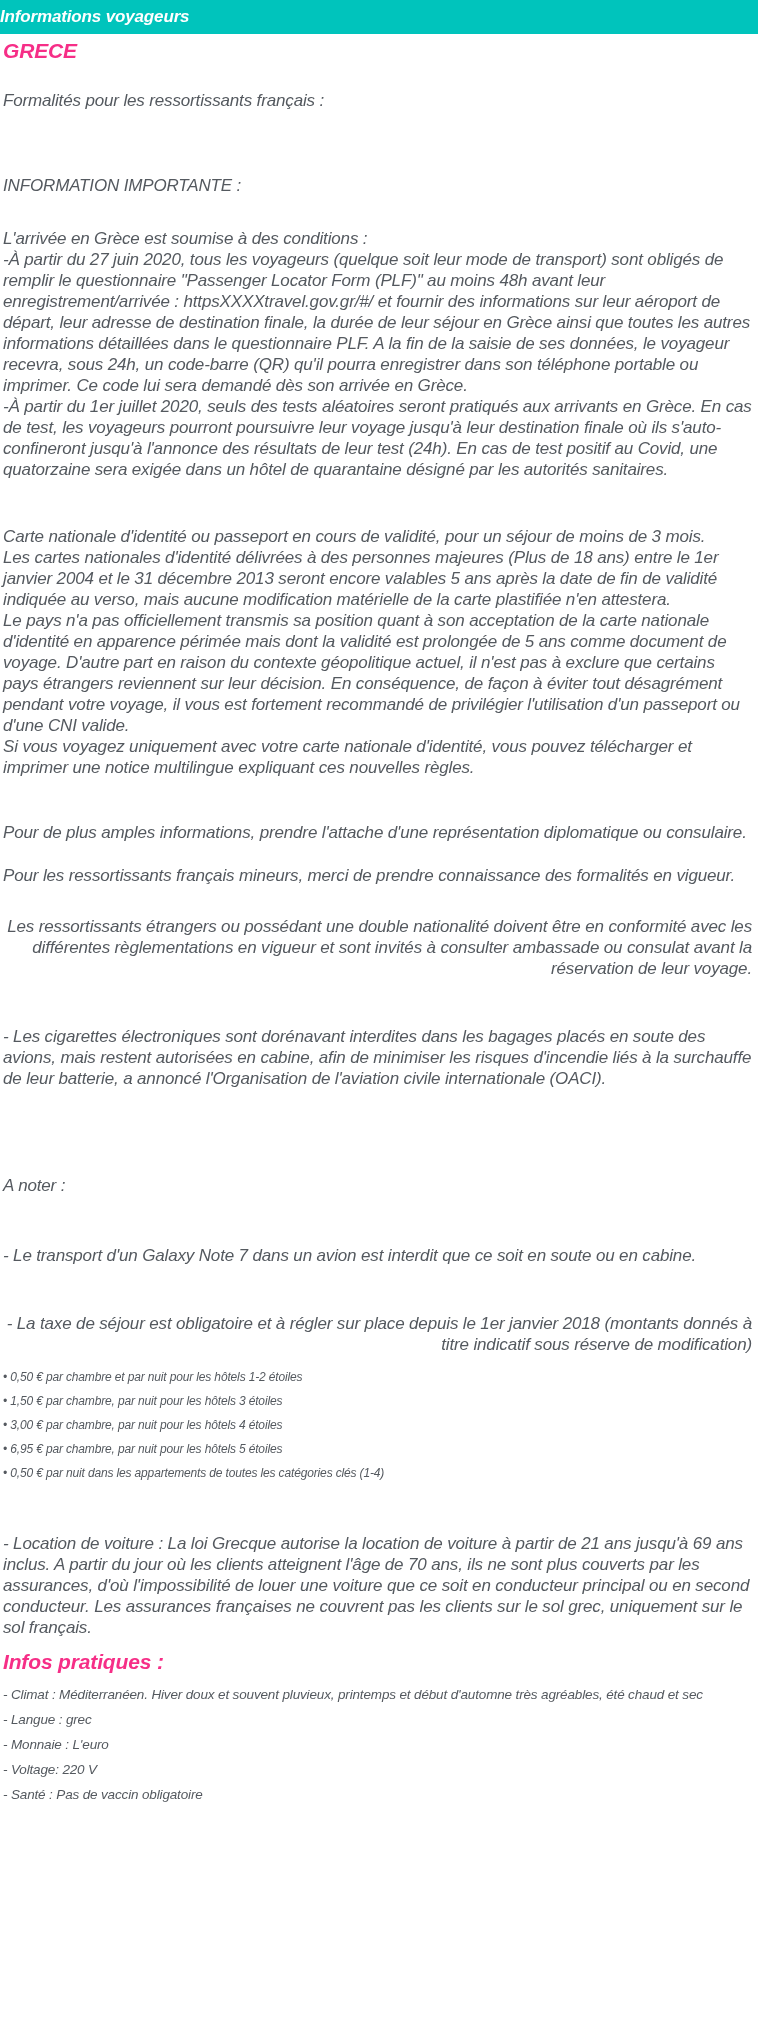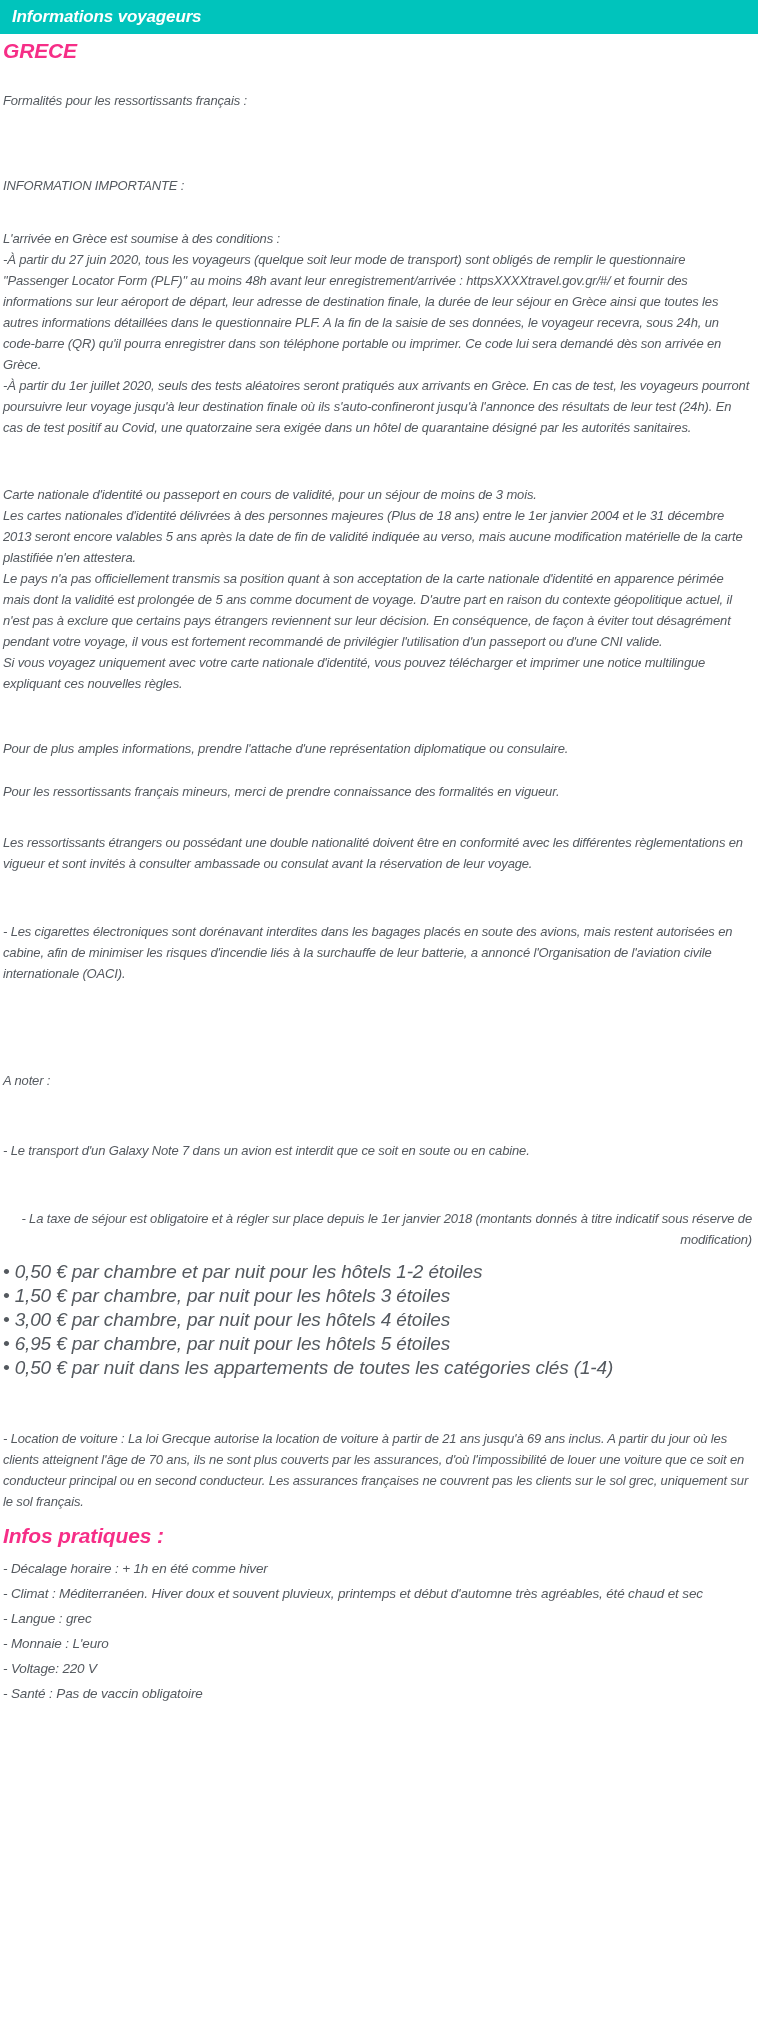--- a/index.html
+++ b/index.html
@@ -11,57 +11,57 @@
     font-style: italic;
     color: #54595f;
     letter-spacing: -0.15px;
   }
   .header-bar {
     width: 758px;
     height: 34px;
     background: #00c4bc;
     display: flex;
     align-items: center;
-    padding-left: 12px;
+    padding-left: 0;
   }
   .header-bar .title {
     color: #ffffff;
     font-size: 17px;
     font-weight: bold;
     font-style: italic;
   }
   .content { padding: 0 6px 0 3px; }
   .country-title {
     color: #f62e87;
     font-size: 21px;
     font-weight: bold;
     font-style: italic;
     margin-top: 5px;
   }
   .para {
-    font-size: 13px;
+    font-size: 17px;
     line-height: 21px;
     white-space: pre-line;
   }
   .m-formalites   { margin-top: 27px; }
   .m-important    { margin-top: 64px; }
   .m-conditions   { margin-top: 32px; }
   .m-cni          { margin-top: 46px; }
   .m-notice       { }
   .m-amples       { margin-top: 44px; }
   .m-mineurs      { margin-top: 22px; }
-  .m-etrangers    { margin-top: 30px; }
+  .m-etrangers    { margin-top: 30px; text-align: right; }
   .m-anoter       { margin-top: 86px; }
   .m-cigarettes   { margin-top: 47px; }
   .m-galaxy       { margin-top: 49px; }
   .m-taxe         { margin-top: 47px; text-align: right; }
   .m-location     { margin-top: 48px; }
   .bullet-list { margin-top: 10px; }
   .bullet-list .bullet-item {
-    font-size: 19px;
+    font-size: 12px;
     line-height: 24px;
   }
   .infos-title {
     color: #f62e87;
     font-size: 21px;
     font-weight: bold;
     font-style: italic;
     margin-top: 12px;
   }
   .infos-list { margin-top: 8px; }
@@ -115,21 +115,20 @@
     <div class="bullet-item">• 3,00 € par chambre, par nuit pour les hôtels 4 étoiles</div>
     <div class="bullet-item">• 6,95 € par chambre, par nuit pour les hôtels 5 étoiles</div>
     <div class="bullet-item">• 0,50 € par nuit dans les appartements de toutes les catégories clés (1-4)</div>
   </div>
 
   <p class="para m-location">- Location de voiture :  La loi Grecque autorise la location de voiture à partir de 21 ans jusqu'à 69 ans inclus. A partir du jour où les clients atteignent l'âge de 70 ans, ils ne sont plus couverts par les assurances, d'où l'impossibilité de louer une voiture que ce soit en conducteur principal ou en second conducteur. Les assurances françaises ne couvrent pas les clients sur le sol grec, uniquement sur le sol français.</p>
 
   <h2 class="infos-title">Infos pratiques :</h2>
 
   <div class="infos-list">
-    <div class="infos-item">- Décalage horaire : + 1h en été comme hiver</div>
     <div class="infos-item">- Climat : Méditerranéen. Hiver doux et souvent pluvieux, printemps et début d'automne très agréables, été chaud et sec</div>
     <div class="infos-item">- Langue : grec</div>
     <div class="infos-item">- Monnaie : L'euro</div>
     <div class="infos-item">- Voltage: 220 V</div>
     <div class="infos-item">- Santé : Pas de vaccin obligatoire</div>
   </div>
 
 </main>
 
 </body></html>

